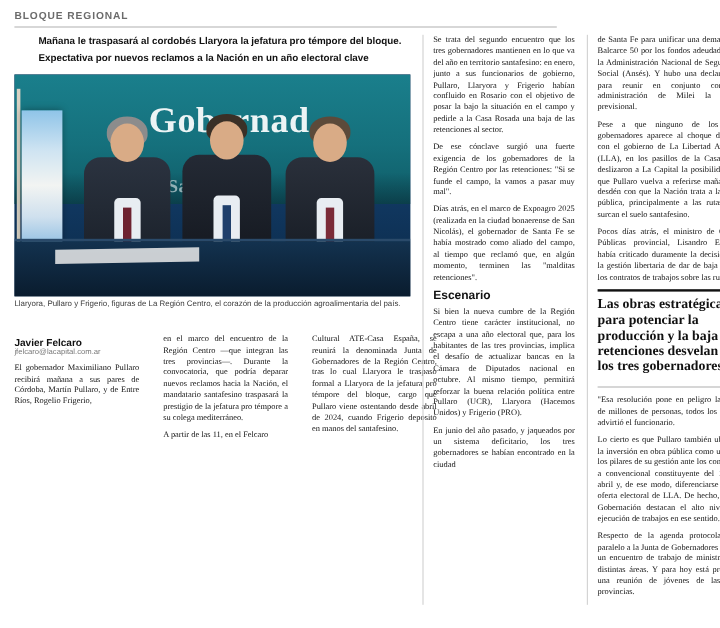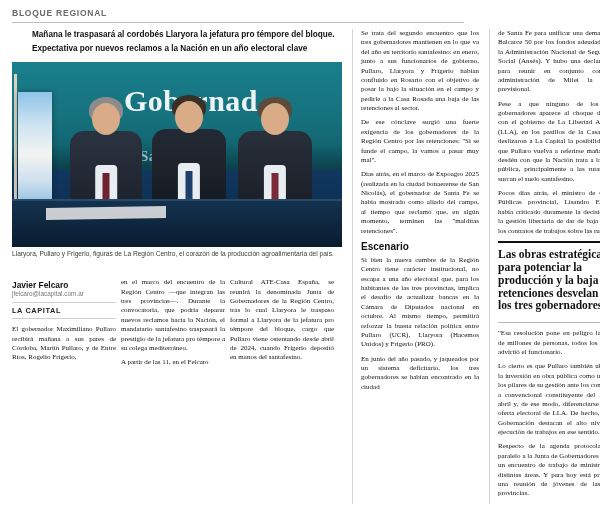--- a/index.html
+++ b/index.html
@@ -201,21 +201,21 @@
     font-weight: bold;
     letter-spacing: 0.08em;
     color: #222;
     border-top: 1px solid #cfcfcf;
     border-bottom: 1px solid #cfcfcf;
     padding: 3px 0;
     margin-bottom: 6px;
   }
   .body-cols {
     display: flex;
-    gap: 5px;
+    gap: 20px;
     margin-top: 20px;
   }
   .body-col {
     width: 104px;
     flex: 0 0 104px;
   }
   p.txt {
     font-family: "Liberation Serif", serif;
     font-size: 7px;
     line-height: 1.34;
@@ -305,21 +305,20 @@
 
         <div class="table"></div>
       </div>
 
       <div class="caption">Llaryora, Pullaro y Frigerio, figuras de La Región Centro, el corazón de la producción agroalimentaria del país.</div>
 
       <div class="body-cols">
         <div class="body-col">
           <div class="byline-name">Javier Felcaro</div>
           <div class="byline-mail">jfelcaro@lacapital.com.ar</div>
-          <div class="brand">LA CAPITAL</div>
           <p class="txt">El gobernador Maximiliano Pullaro recibirá mañana a sus pares de Córdoba, Martín Pullaro, y de Entre Ríos, Rogelio Frigerio,</p>
         </div>
         <div class="body-col">
           <p class="txt">en el marco del encuentro de la Región Centro —que integran las tres provincias—. Durante la convocatoria, que podría deparar nuevos reclamos hacia la Nación, el mandatario santafesino traspasará la prestigio de la jefatura pro témpore a su colega mediterráneo.</p>
           <p class="txt">A partir de las 11, en el Felcaro</p>
         </div>
         <div class="body-col">
           <p class="txt">Cultural ATE-Casa España, se reunirá la denominada Junta de Gobernadores de la Región Centro, tras lo cual Llaryora le traspaso formal a Llaryora de la jefatura pro témpore del bloque, cargo que Pullaro viene ostentando desde abril de 2024, cuando Frigerio depositó en manos del santafesino.</p>
         </div>
       </div>

